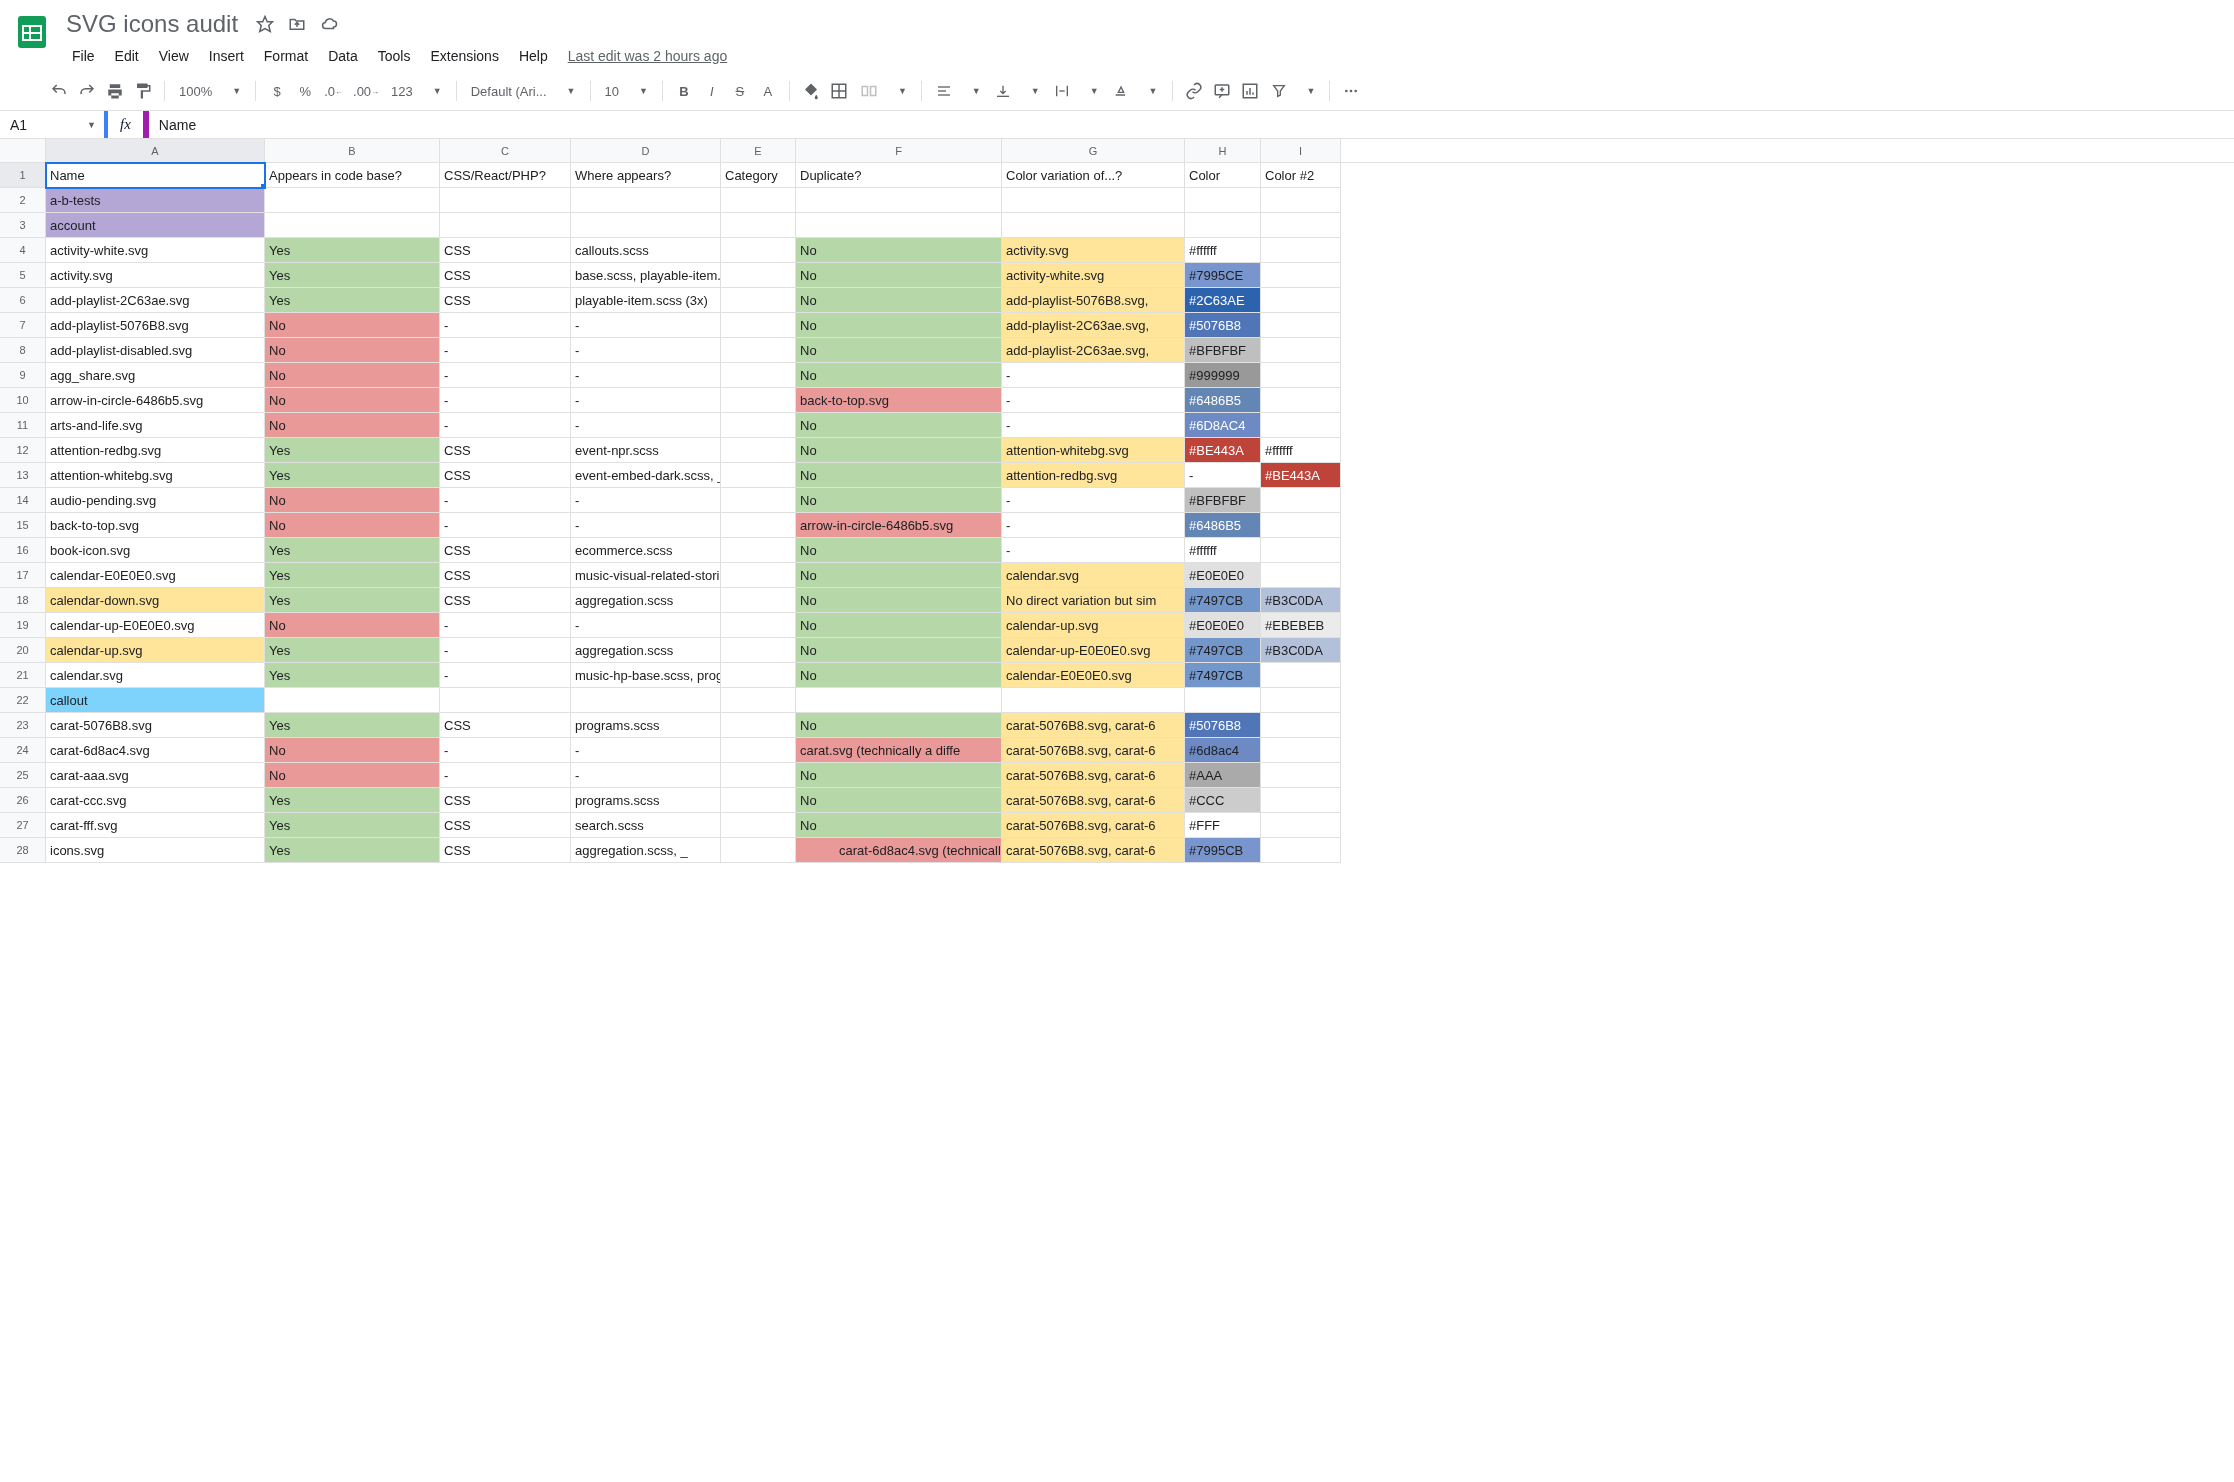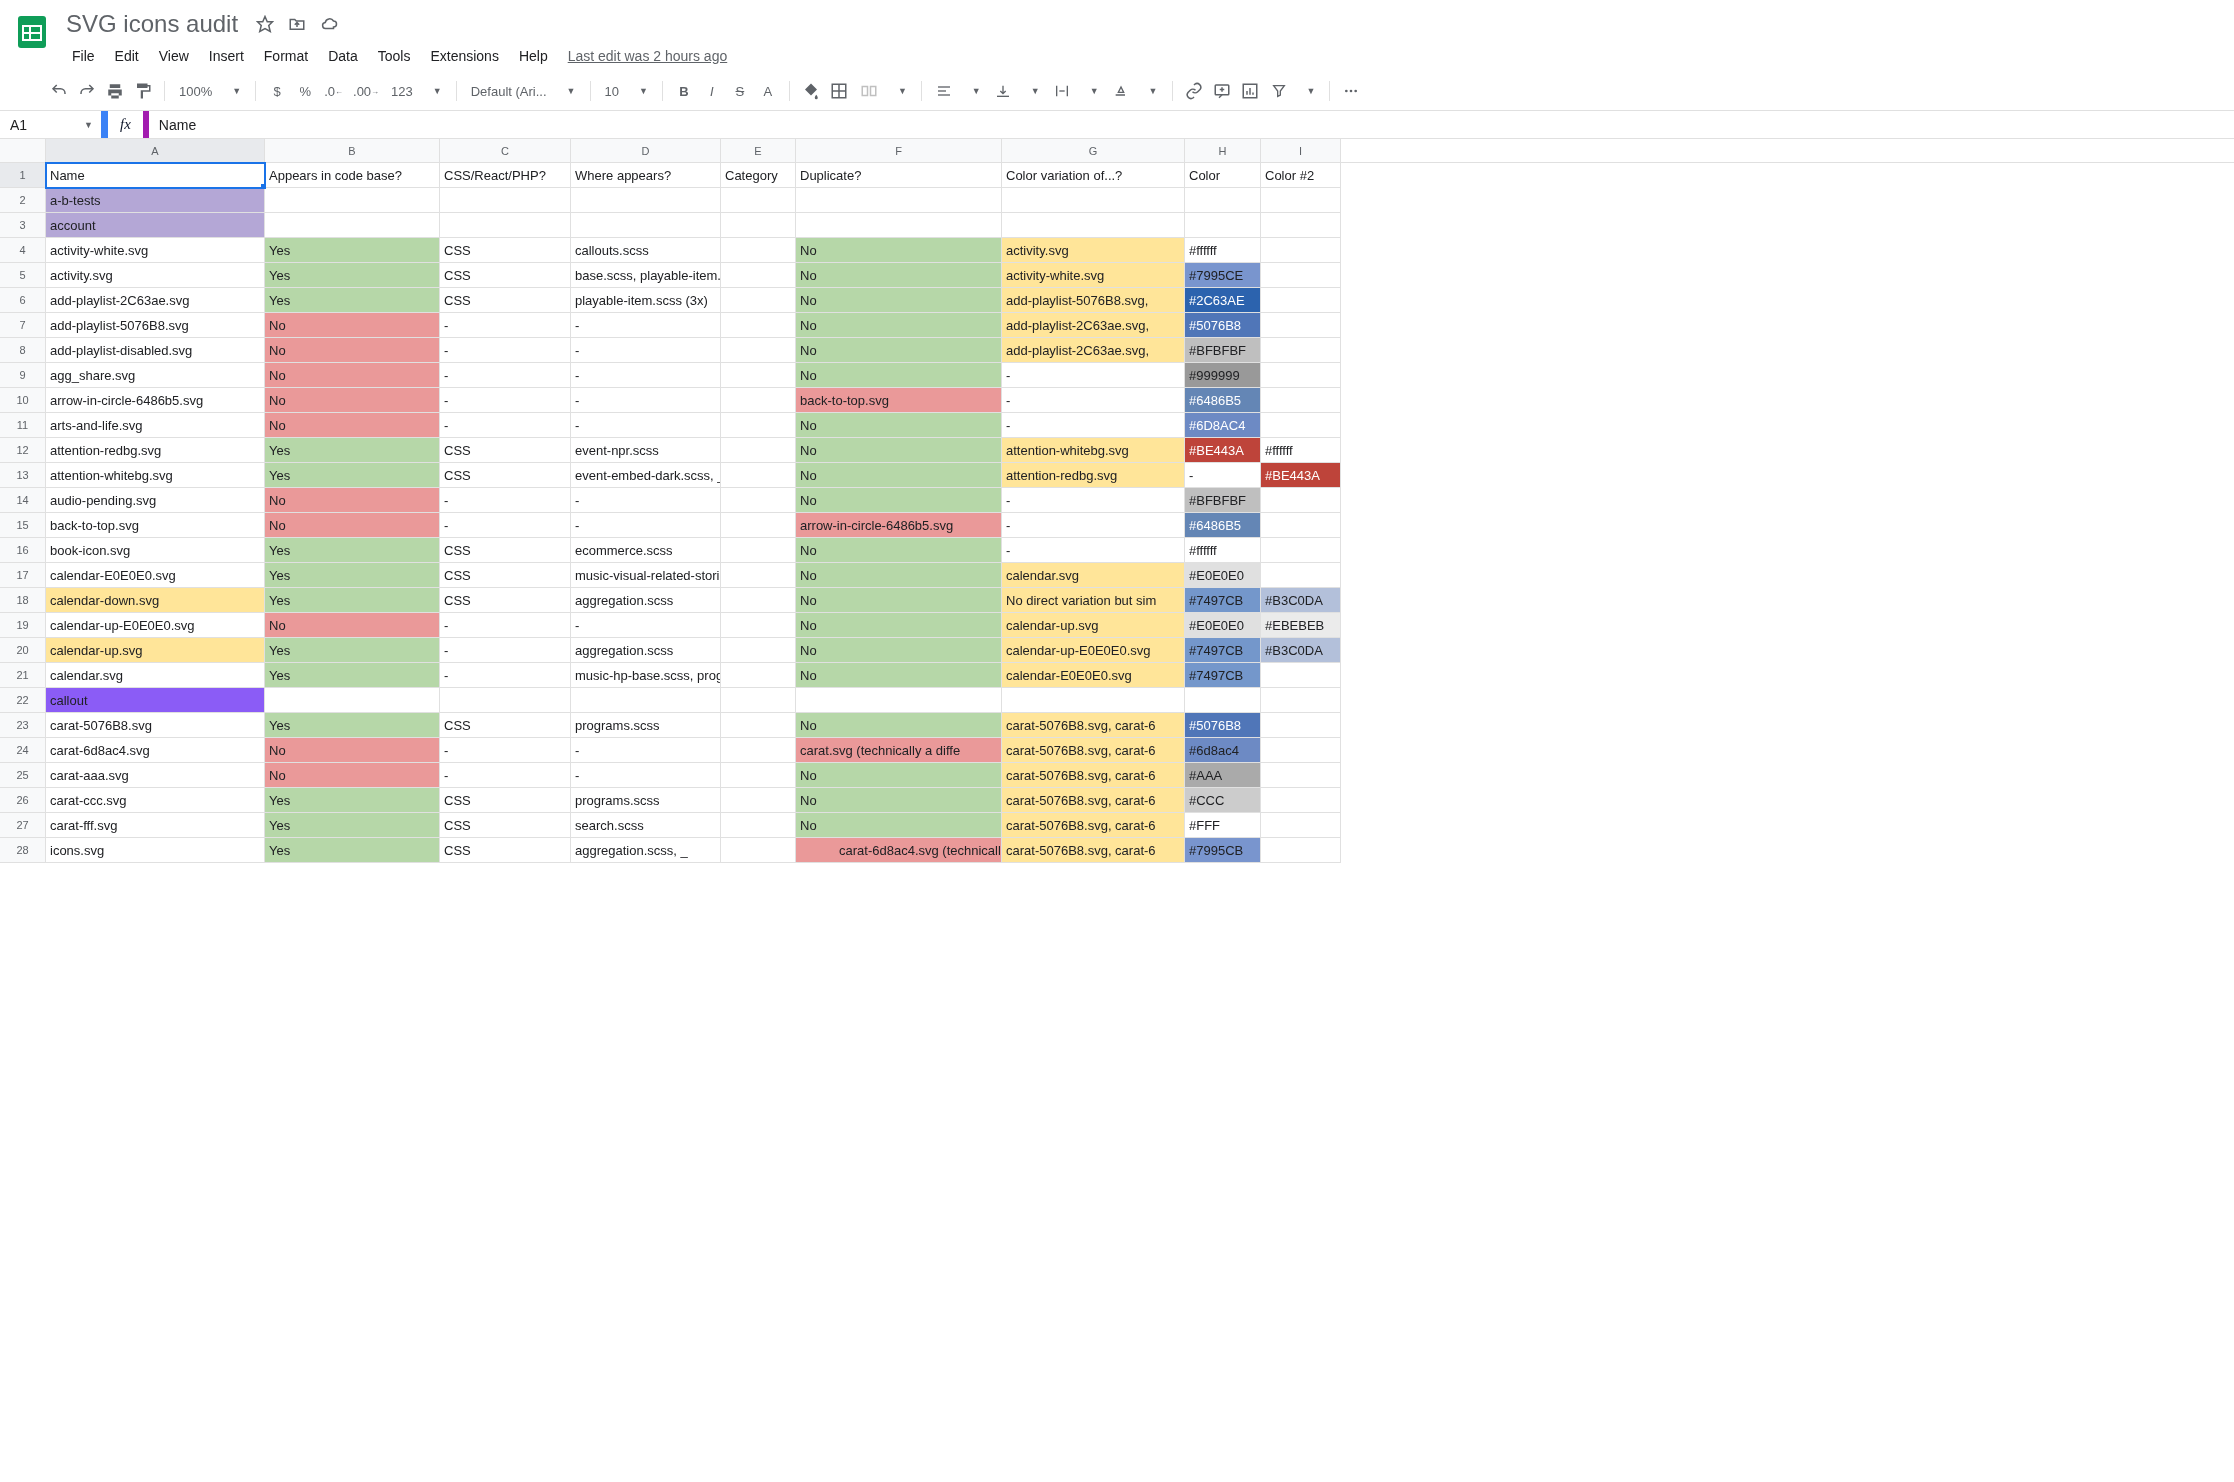--- a/index.html
+++ b/index.html
@@ -20,21 +20,21 @@
 
 .toolbar { display: flex; align-items: center; padding: 4px 12px 6px 46px; border-bottom: 1px solid #e0e0e0; gap: 2px; margin-top: 6px; }
 .tb-btn { min-width: 26px; height: 26px; display: flex; align-items: center; justify-content: center; color: #5f6368; cursor: pointer; border-radius: 2px; padding: 0 4px; font-size: 13px; }
 .tb-sep { width: 1px; height: 20px; background: #e0e0e0; margin: 0 6px; }
 .tb-combo { display: flex; align-items: center; height: 26px; padding: 0 6px; border-radius: 2px; color: #5f6368; cursor: pointer; gap: 20px; }
 .tb-combo .caret { font-size: 9px; color: #5f6368; }
 .pos-rel { position: relative; }
 
 
 .formula-bar { display: flex; align-items: center; border-bottom: 1px solid #e0e0e0; height: 28px; }
-.name-box { width: 108px; display: flex; align-items: center; justify-content: space-between; padding: 0 8px 0 10px; border-right: 7px solid #3b82f6; height: 100%; font-size: 14px; color: #212121; }
+.name-box { width: 108px; display: flex; align-items: center; justify-content: space-between; padding: 0 8px 0 10px; border-right: 4px solid #3b82f6; height: 100%; font-size: 14px; color: #212121; }
 .name-box .caret { font-size: 9px; color: #5f6368; }
 .fx-label { padding: 0 12px; color: #0f172a; font-style: italic; font-family: serif; font-size: 15px; border-right: 6px solid #a21caf; height: 100%; display: flex; align-items: center; }
 .formula-input { flex: 1; padding: 0 10px; font-size: 14px; height: 100%; display: flex; align-items: center; }
 
 
 .grid { display: flex; flex-direction: column; user-select: none; }
 .col-headers { display: flex; height: 24px; border-bottom: 1px solid #e0e0e0; background: #fff; }
 .corner { width: 46px; flex-shrink: 0; border-right: 1px solid #e0e0e0; background: #f8f9fa; }
 .col-h { flex-shrink: 0; display: flex; align-items: center; justify-content: center; font-size: 11px; color: #5f6368; background: #f8f9fa; border-right: 1px solid #e0e0e0; }
 .col-h.sel { background: #e8eaed; }
@@ -528,21 +528,21 @@
         <div class="cell cC">-</div>
         <div class="cell cD">music-hp-base.scss, programs</div>
         <div class="cell cE"></div>
         <div class="cell cF" style="background: rgb(182, 215, 168);">No</div>
         <div class="cell cG" style="background: rgb(255, 229, 153);">calendar-E0E0E0.svg</div>
         <div class="cell cH" style="background: rgb(116, 151, 203);">#7497CB</div>
         <div class="cell cI"></div>
       </div>
       <div class="row">
         <div class="row-h">22</div>
-        <div class="cell cA" style="background: #8b5cf6;">callout</div>
+        <div class="cell cA" style="background: #7dd3fc;">callout</div>
         <div class="cell cB"></div>
         <div class="cell cC"></div>
         <div class="cell cD"></div>
         <div class="cell cE"></div>
         <div class="cell cF"></div>
         <div class="cell cG"></div>
         <div class="cell cH"></div>
         <div class="cell cI"></div>
       </div>
       <div class="row">

